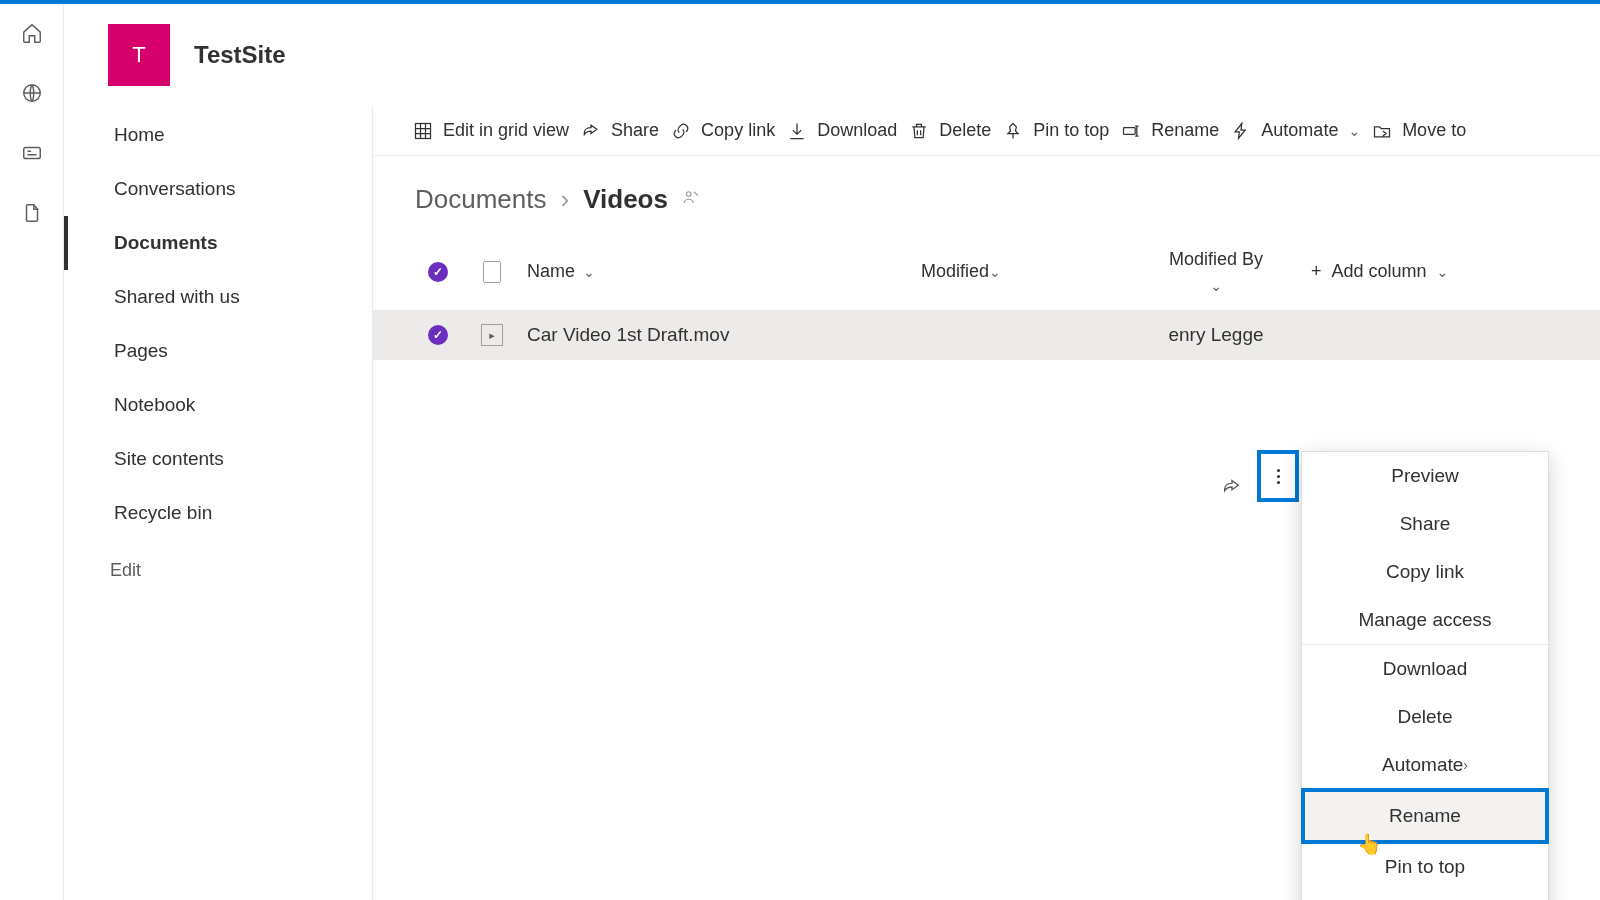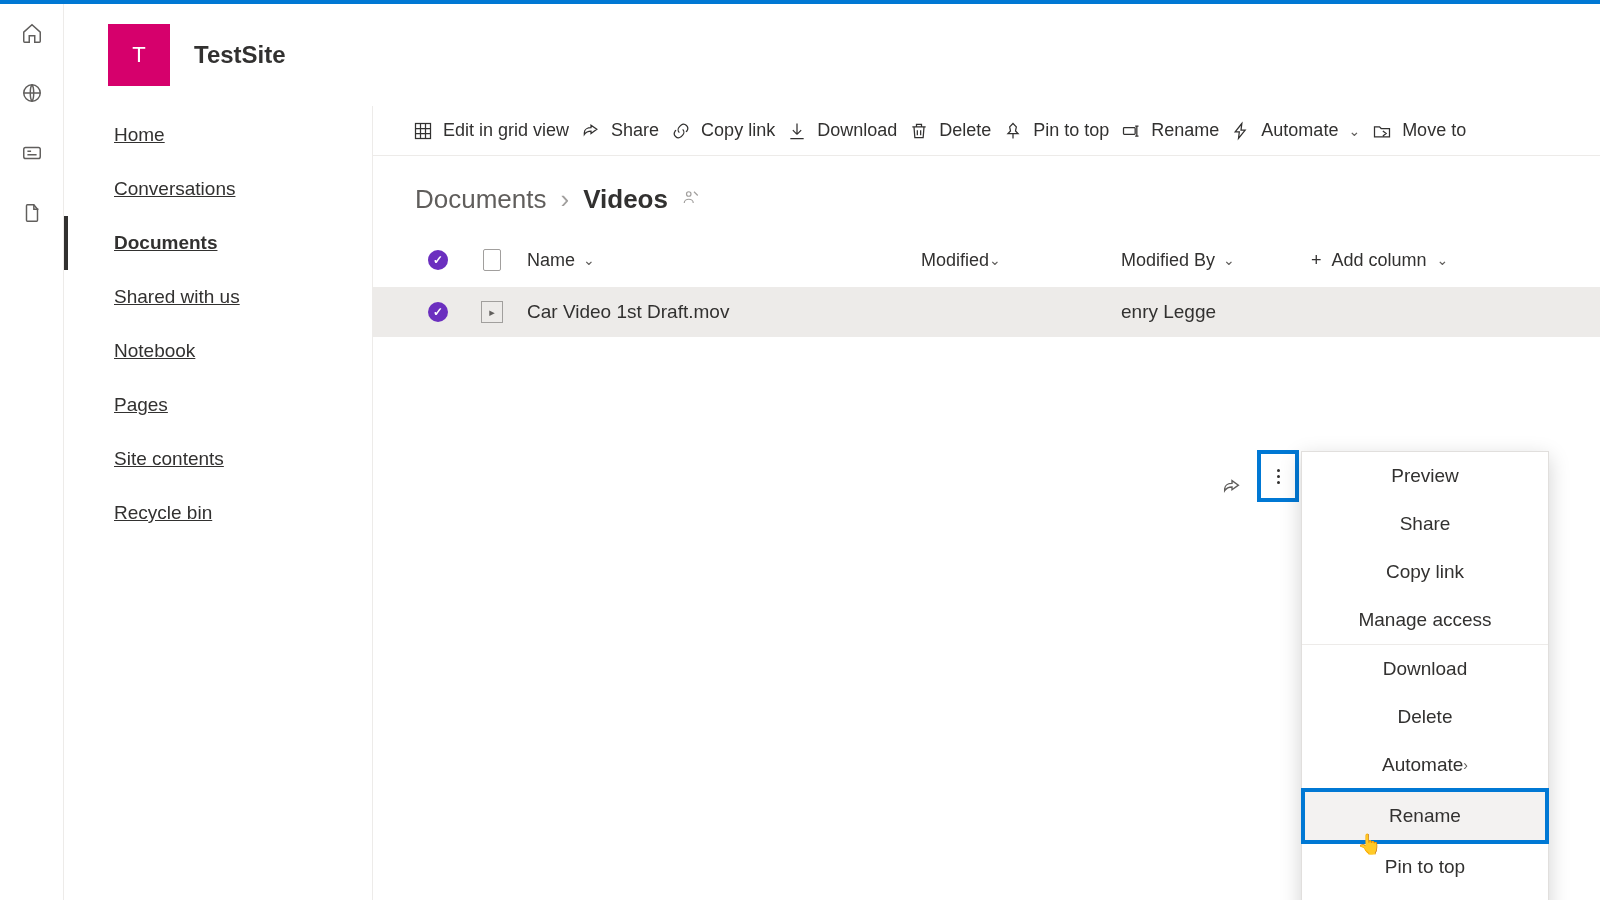--- a/index.html
+++ b/index.html
@@ -6,39 +6,39 @@
   body { font-family: "Segoe UI", -apple-system, sans-serif; font-size: 16px; color: #323130; background: #fff; overflow: hidden; width: 1600px; height: 900px; position: relative; }
   .topbar { height: 4px; background: #0078d4; }
   .layout { display: flex; height: 896px; }
   .app-rail { width: 64px; border-right: 1px solid #edebe9; display: flex; flex-direction: column; align-items: center; padding-top: 18px; gap: 38px; }
   .app-rail .rail-icon { width: 22px; height: 22px; color: #605e5c; display:flex; align-items:center; justify-content:center; }
   .main { flex: 1; display: flex; flex-direction: column; }
   .site-header { display: flex; align-items: center; padding: 20px 0 20px 44px; gap: 24px; }
   .site-logo { width: 62px; height: 62px; background: #d6006c; color: #fff; display:flex; align-items:center; justify-content:center; font-size: 22px; }
   .site-title { font-size: 24px; font-weight: 600; }
   .content-row { display: flex; flex: 1; }
-  .side-nav { width: 308px; padding-top: 2px; text-decoration: underline; }
+  .side-nav { width: 308px; padding-top: 2px; }
   .side-nav .nav-item { padding: 16px 0 16px 46px; font-size: 19px; cursor: pointer; border-left: 4px solid transparent; }
   .side-nav .nav-item.active { font-weight: 600; border-left-color: #323130; background:#fff; }
   .side-nav .nav-edit { padding: 20px 0 0 46px; color: #605e5c; font-size: 18px; }
   .doc-area { flex:1; border-left: 1px solid #edebe9; position: relative; }
   .cmdbar { display:flex; align-items:center; gap: 12px; padding: 14px 0 14px 40px; border-bottom: 1px solid #edebe9; font-size: 18px; color:#323130; overflow:hidden; white-space:nowrap; }
   .cmd { display:flex; align-items:center; gap:10px; cursor:pointer; }
   .cmd svg { width:20px; height:20px; }
   .breadcrumb { display:flex; align-items:center; gap: 14px; padding: 28px 0 12px 42px; font-size: 26px; }
   .breadcrumb .bc-root { color:#605e5c; }
   .breadcrumb .bc-sep { color:#a19f9d; }
   .breadcrumb .bc-current { font-weight:600; }
   .breadcrumb .priv-icon { color:#a19f9d; font-size:18px; }
   .col-headers { display:flex; align-items:center; padding: 22px 0 16px 40px; font-size:18px; color:#323130; }
   .col-check { width: 50px; display:flex; justify-content:center; }
   .col-iconcell { width: 58px; display:flex; justify-content:center; }
   .col-name { width: 400px; display:flex; align-items:center; gap:8px; padding-left:6px;}
   .col-mod { width: 200px; display:flex; align-items:center; gap:0; }
-  .col-modby { width: 190px; display:flex; align-items:center; gap:8px; }
+  .col-modby { width: 190px; display:flex; align-items:center; gap:8px;flex-direction:column; }
   .col-add { display:flex; align-items:center; gap:10px; color:#323130; }
   .chev { font-size:14px; color:#605e5c; }
   .row { display:flex; align-items:center; padding: 14px 0 14px 40px; background:#edebe9; font-size:19px; }
   .row .col-name { display:flex; align-items:center; gap:14px; }
   .check-circle { width:20px; height:20px; border-radius:50%; background:#6b2fbf; display:flex; align-items:center; justify-content:center; }
   .check-circle::after { content:"✓"; color:#fff; font-size:12px; font-weight:bold; }
   .file-thumb { width:22px; height:22px; border:1px solid #a19f9d; display:flex; align-items:center; justify-content:center; font-size:11px; color:#605e5c; }
   .file-icon-header { width:18px; height:22px; border:1px solid #a19f9d; border-radius:2px; position:relative; }
   .more-btn-box { border: 4px solid #0078d4; padding: 10px 10px; position:absolute; left: 884px; top: 344px; background:#fff; }
   .more-btn { width:14px; height:24px; display:flex; flex-direction:column; align-items:center; justify-content:center; gap:3px; }
@@ -86,24 +86,25 @@
       <div class="site-logo">T</div>
       <div class="site-title">TestSite</div>
     </div>
 
     <div class="content-row">
       <div class="side-nav">
         <div class="nav-item">Home</div>
         <div class="nav-item">Conversations</div>
         <div class="nav-item active">Documents</div>
         <div class="nav-item">Shared with us</div>
+        <div class="nav-item">Pages</div>
         <div class="nav-item">Notebook</div>
-        <div class="nav-item">Pages</div>
         <div class="nav-item">Site contents</div>
         <div class="nav-item">Recycle bin</div>
+        <div class="nav-edit">Edit</div>
       </div>
 
       <div class="doc-area">
         <div class="cmdbar">
           <div class="cmd">
               <svg viewBox="0 0 24 24" fill="none" stroke="#323130" stroke-width="1.5">
                 <rect x="3" y="3" width="18" height="18"></rect>
                 <path d="M3 9h18M3 15h18M9 3v18M15 3v18"></path>
               </svg>
               <span>Edit in grid view</span>

